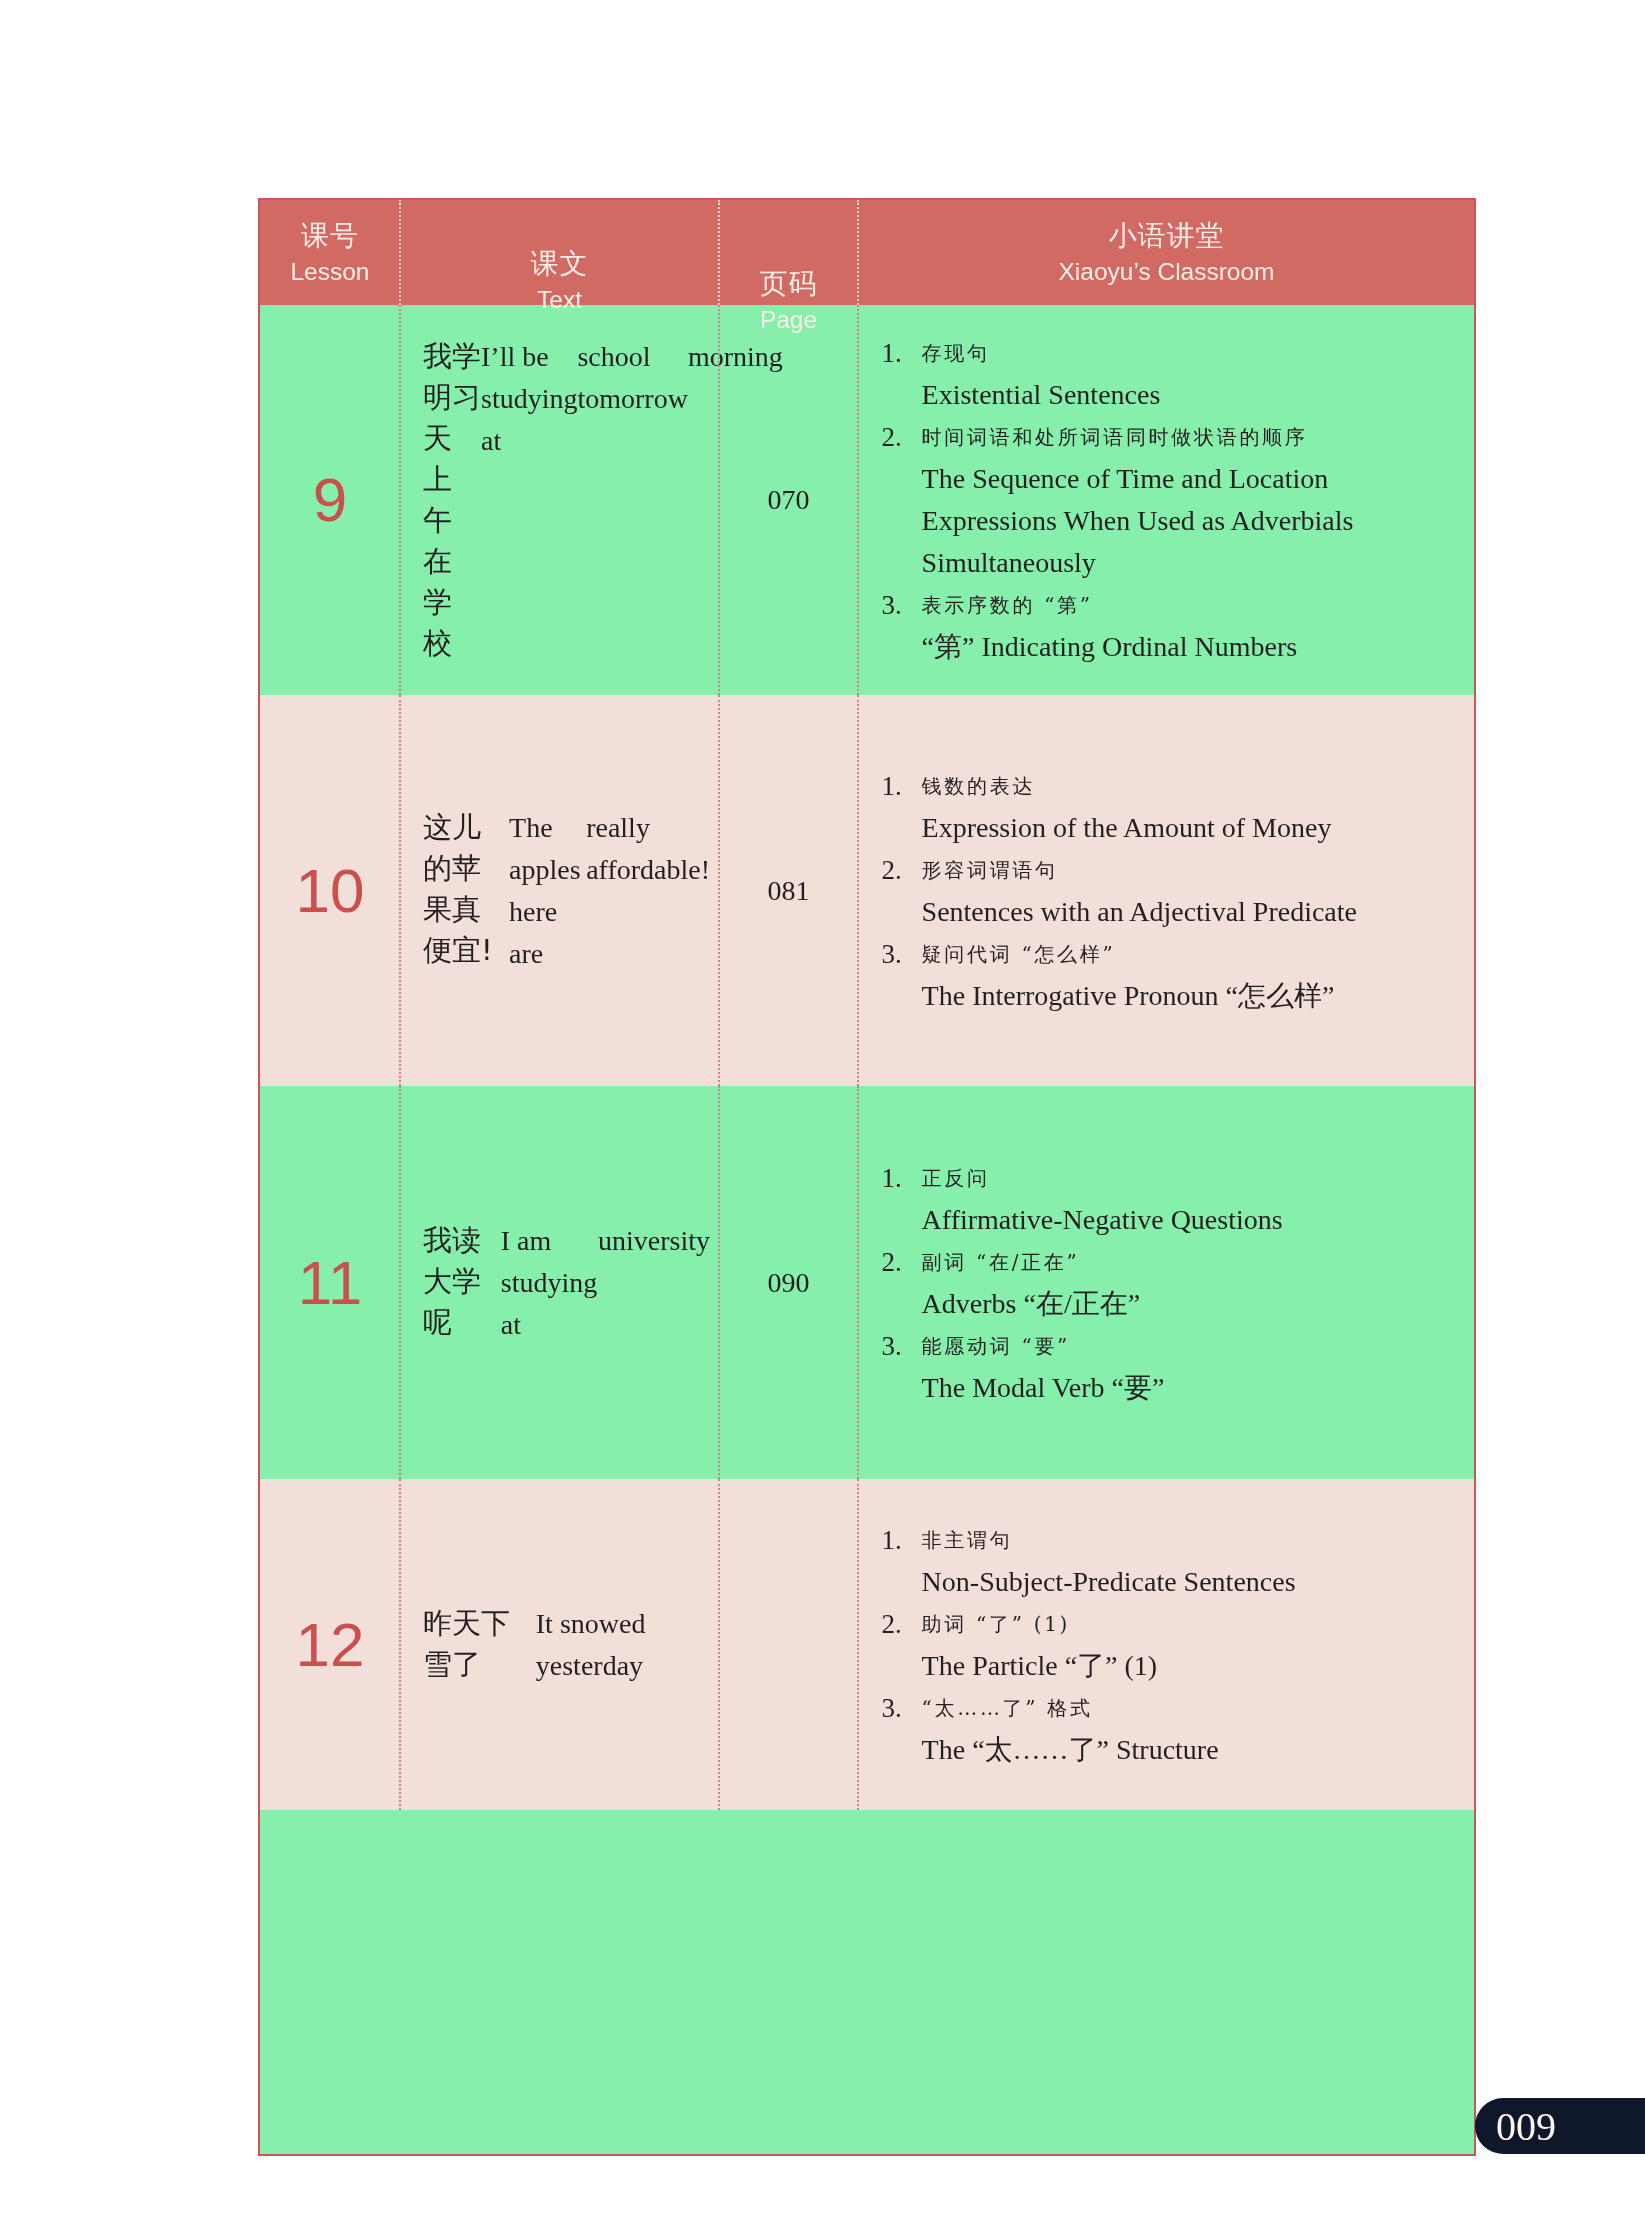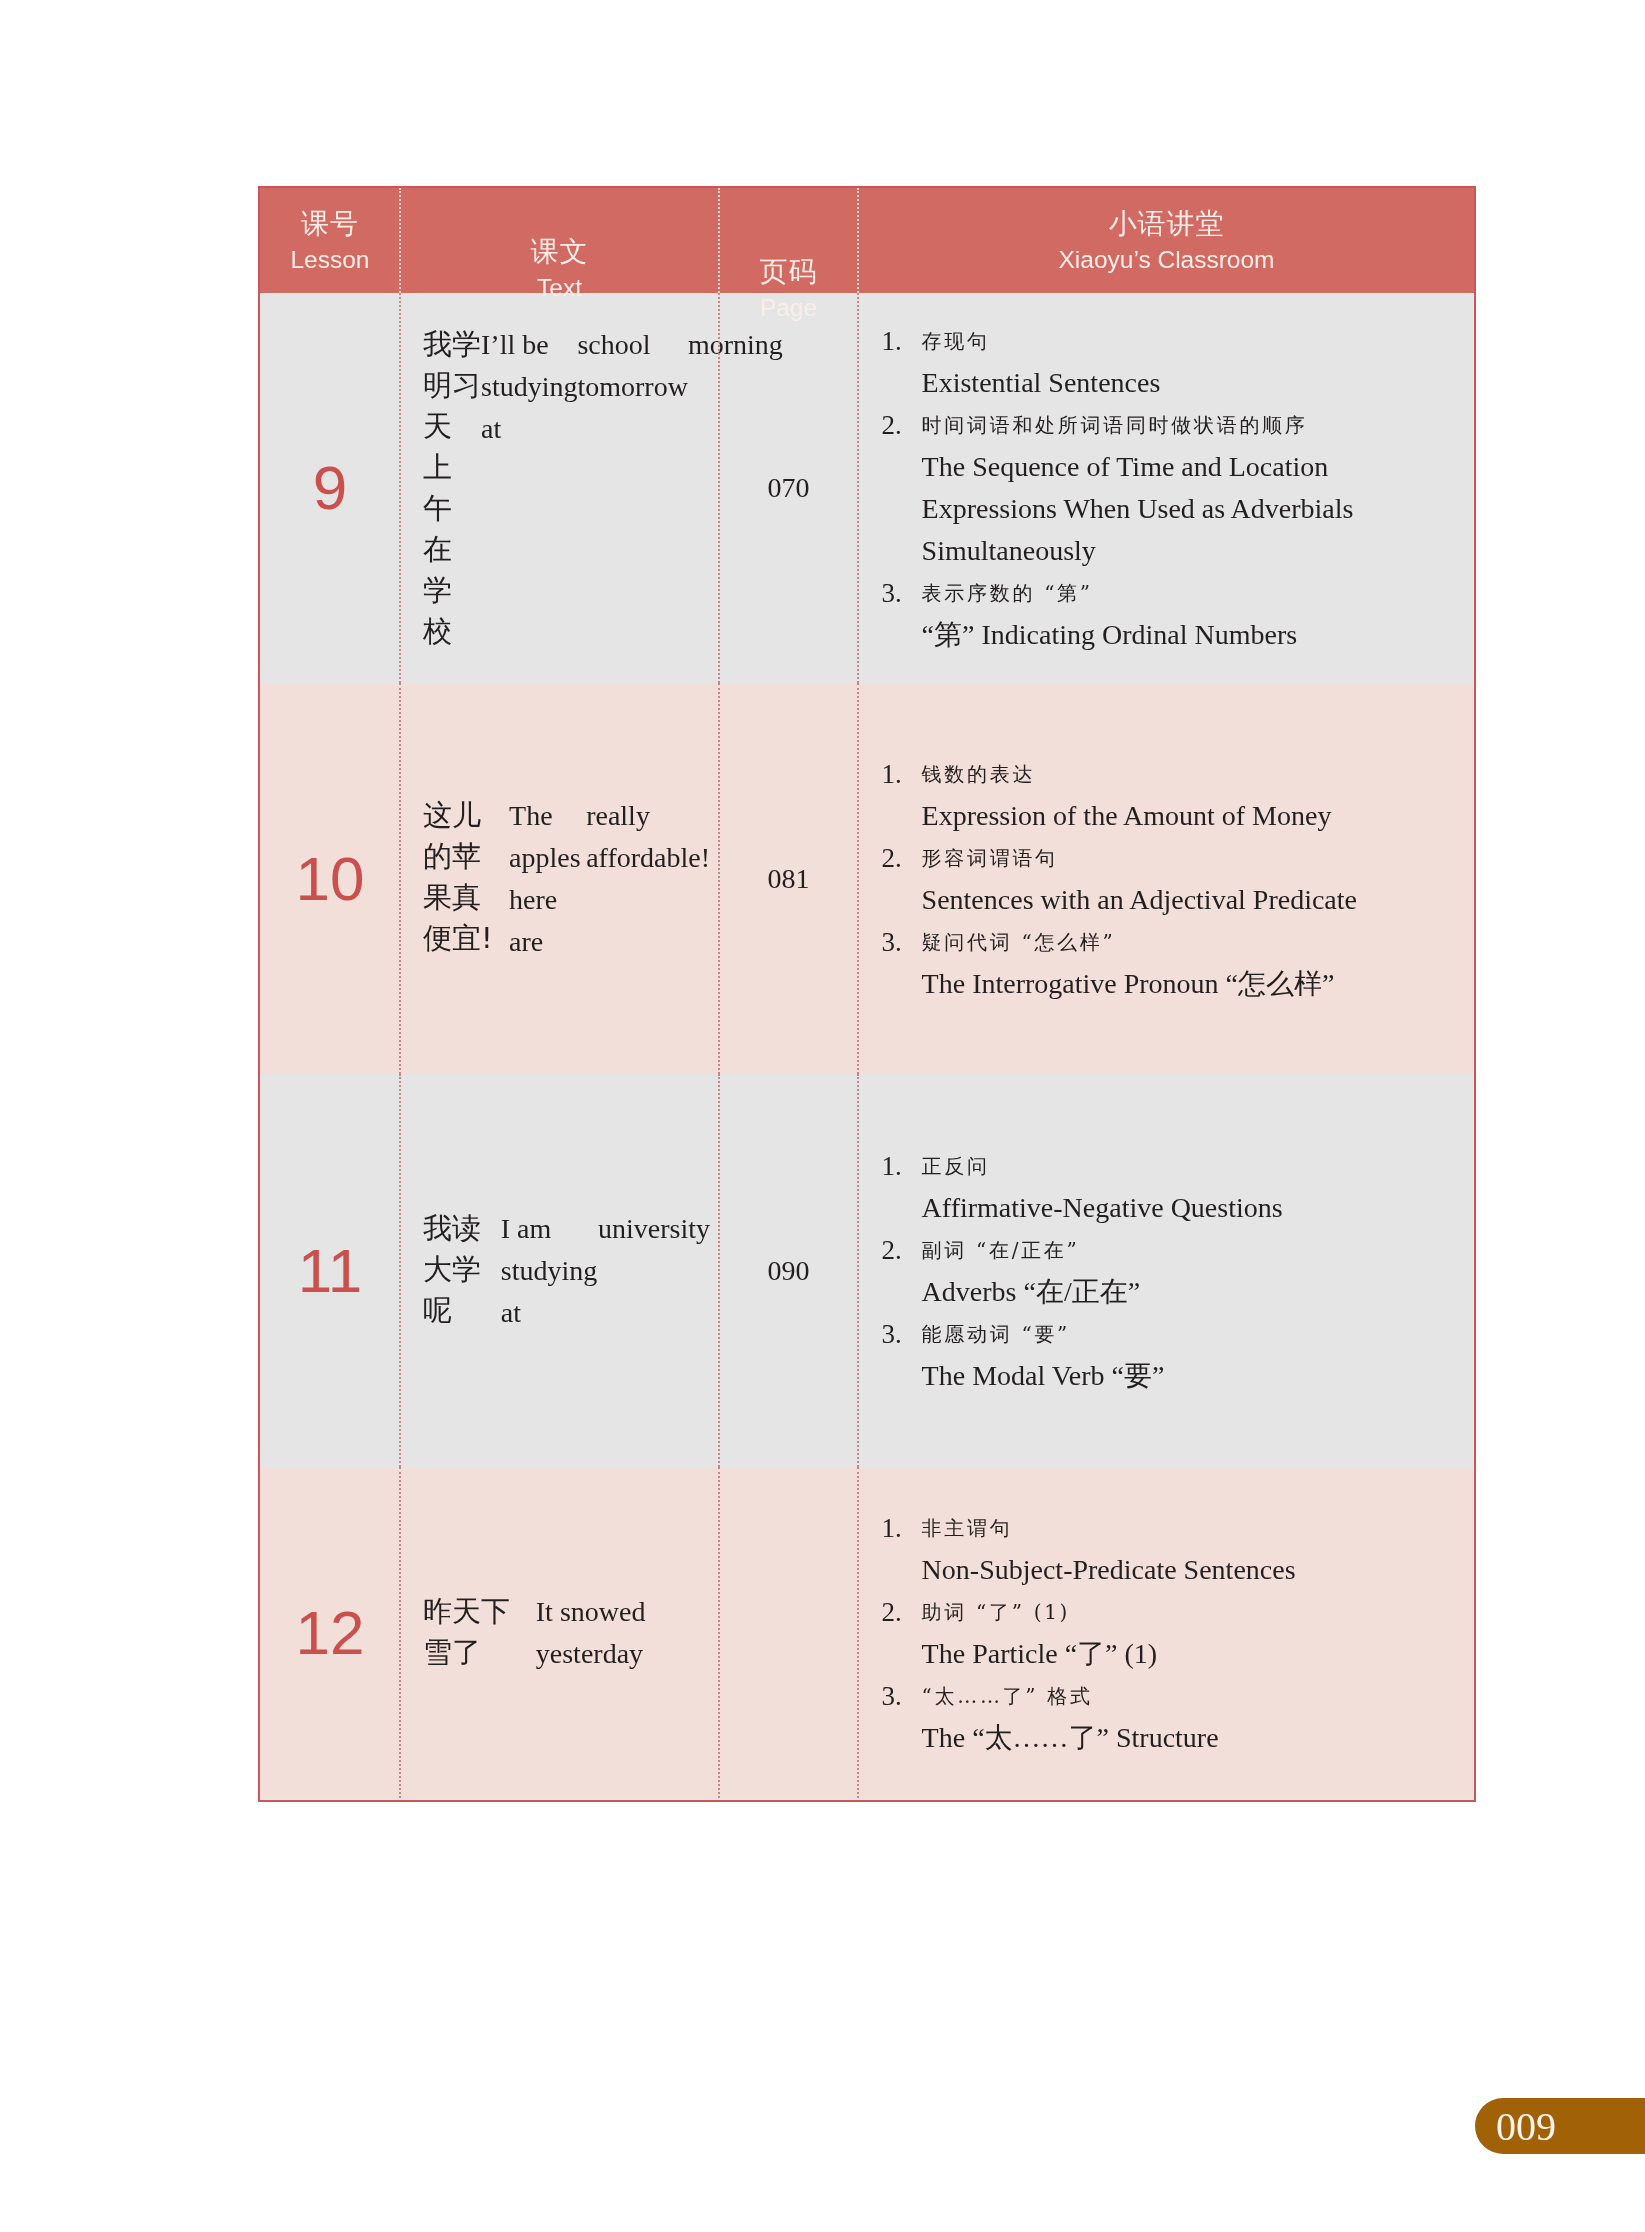--- a/index.html
+++ b/index.html
@@ -1,22 +1,22 @@
 <!DOCTYPE html>
 <html style="font-size:14.5px"><head>
 <meta charset="utf-8">
 <style>
   * { box-sizing: border-box; margin: 0; padding: 0; }
   html, body { width: 1646px; height: 2233px; background: #ffffff; overflow: hidden; }
   body { position: relative; font-family: "Liberation Serif", "DejaVu Serif", serif; color: #231f20; }
 
   .toc-table {
-    position: absolute; left: 258px; top: 186px; width: 1218px; height: 1616px;
+    position: absolute; left: 258px; top: 198px; width: 1218px; height: 1958px;
     border: 2.7px solid #c9565a;
-    background: #e5e5e5;
+    background: #86efac;
   }
   .header-row {
     position: absolute; left: 0; top: 0; width: 100%; height: 105px;
     background: #d06a62;
   }
   .hcell {
     position: absolute; top: 0; height: 105px;
     display: flex; flex-direction: column; align-items: center; justify-content: center;
     color: #fbeee8;
     font-family: "Liberation Sans", "DejaVu Sans", sans-serif;
@@ -56,21 +56,21 @@
     position: absolute; top: 0; bottom: 0; width: 0;
     border-left: 2.7px dotted #c9848a;
   }
   .vdiv.d1 { left: 139px; }
   .vdiv.d2 { left: 458px; }
   .vdiv.d3 { left: 597px; }
   .header-row .vdiv { border-left-color: #f4d6d0; }
 
   .page-badge {
     position: absolute; left: 1475px; top: 2098px; width: 171px; height: 56px;
-    background: #a16207; border-radius: 28px 0 0 28px;
+    background: #0f172a; border-radius: 28px 0 0 28px;
     display: flex; align-items: center; padding-left: 21px;
     color: #fdf3ee; font-family: "Liberation Serif", "DejaVu Serif", serif; font-size: 40px;
   }
 </style>
 </head>
 <body>
 
 <div class="toc-table">
 
   <div class="header-row">

